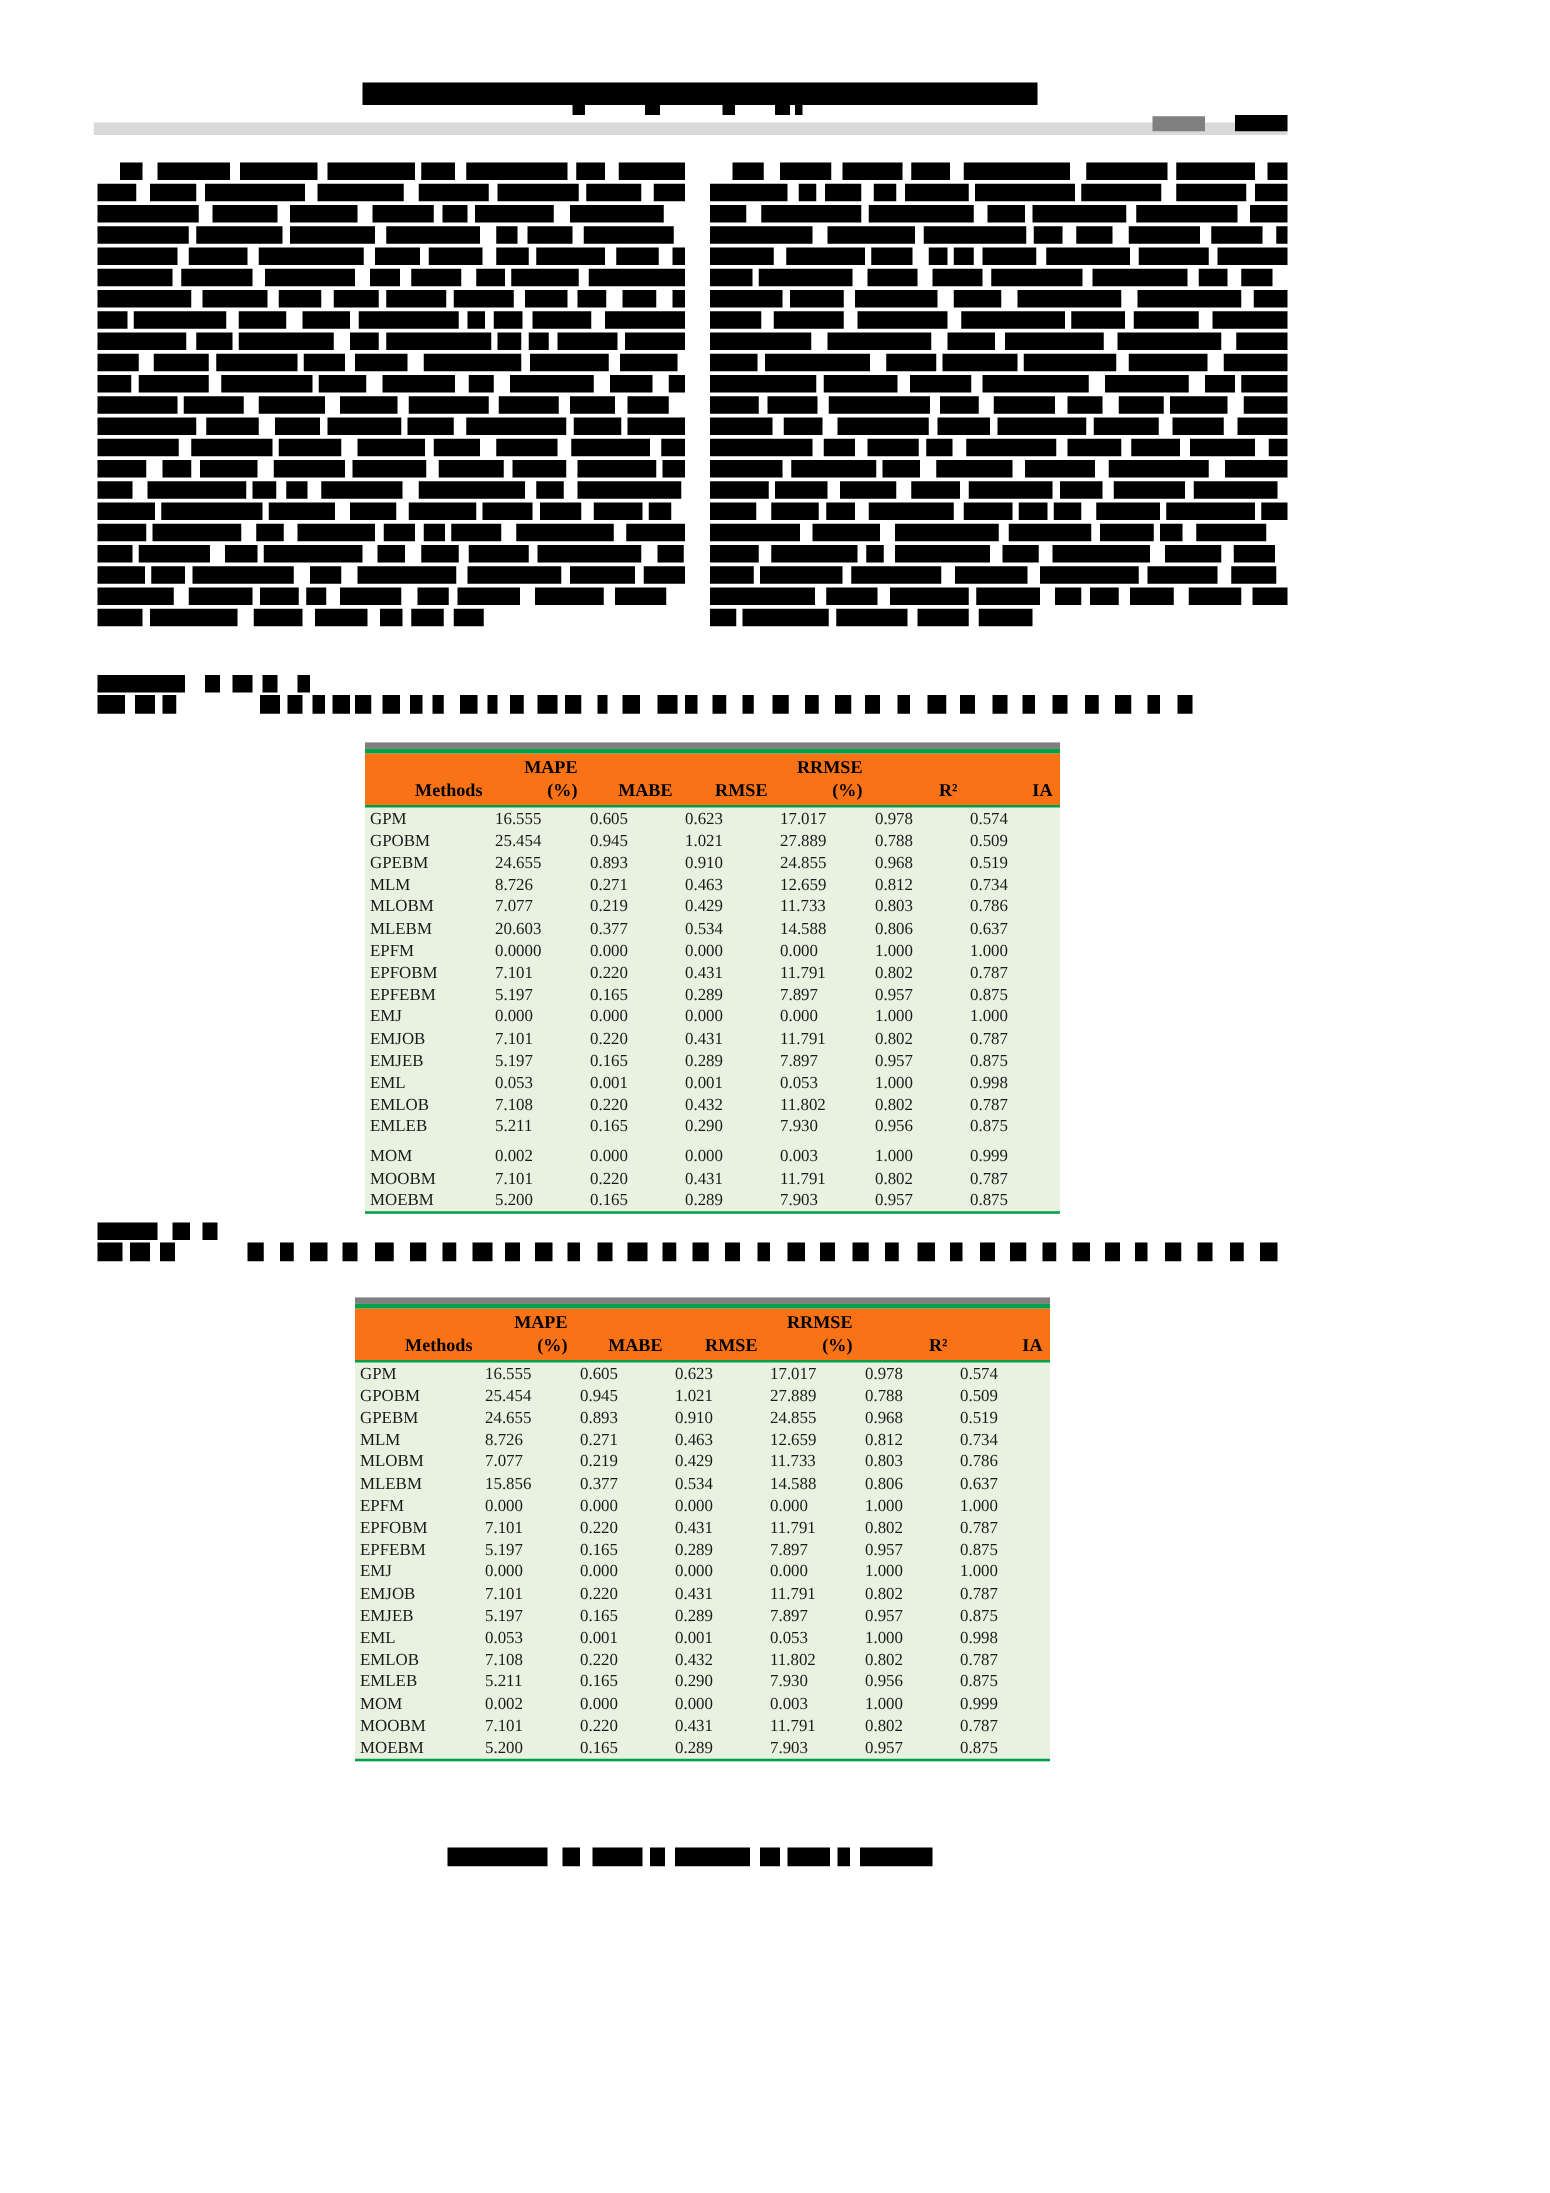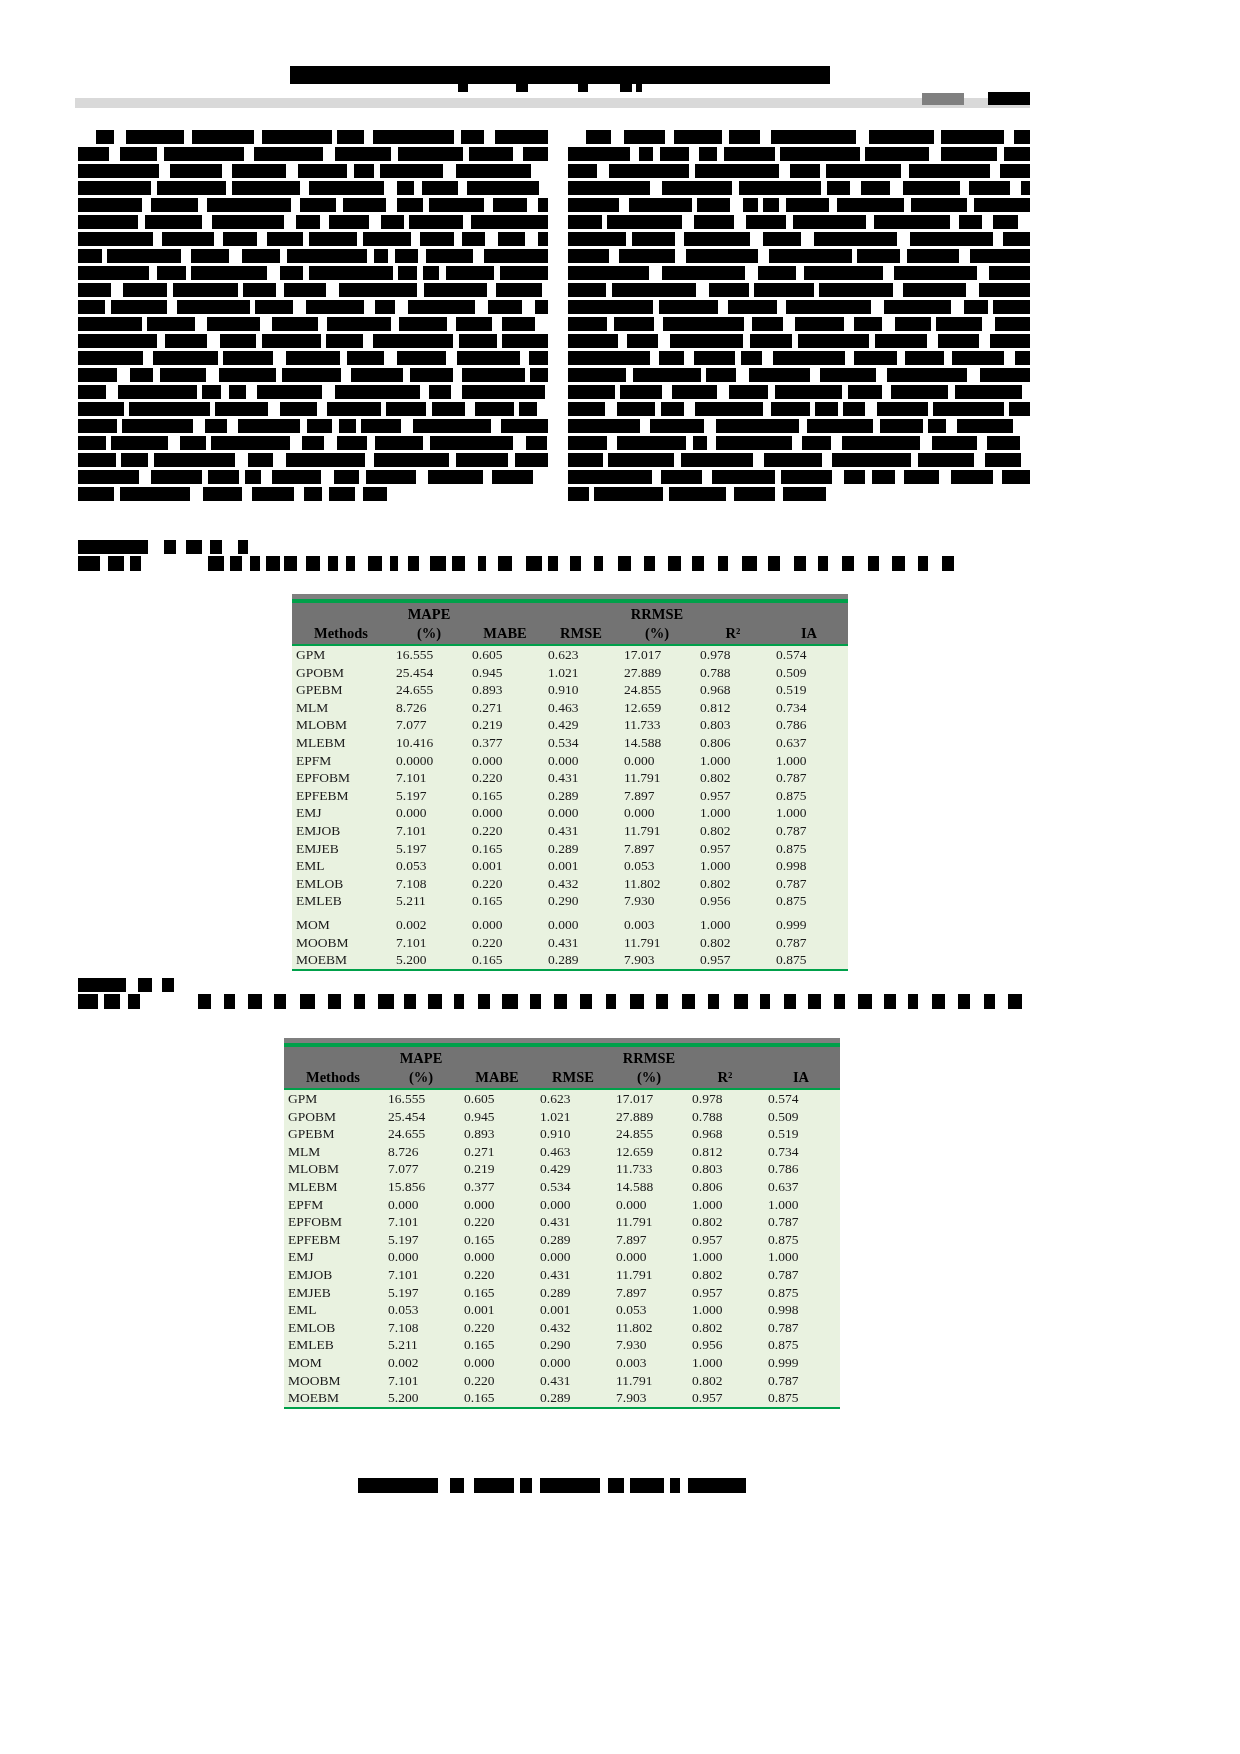--- a/index.html
+++ b/index.html
@@ -25,22 +25,22 @@
   .caption{position:absolute;}
   #caption-1{left:78px;top:540px;width:890px;}
   #caption-2{left:78px;top:978px;width:945px;}
   #footer-block{position:absolute;left:358px;top:1478px;width:400px;}
 
   
   .tbl-wrap{position:absolute;background:#c9c9c9;padding:0;}
   table.data{border-collapse:collapse;background:#e3efd9;font-family:"Liberation Serif",serif;}
   table.data thead tr.grp th,
   table.data thead tr.hdr th{
-    background:#737373;font-weight:bold;font-size:14.5px;color:#000;
-    text-align:center;padding:1px 6px 1px 4px;white-space:nowrap;line-height:17px;
+    background:#f97316;font-weight:bold;font-size:14.5px;color:#000;
+    text-align:right;padding:1px 6px 1px 4px;white-space:nowrap;line-height:17px;
   }
   table.data thead tr.grp th{padding-top:3px;}
   table.data thead tr.hdr th{border-bottom:2px solid #00a04a;padding-bottom:2px;}
   table.data tbody td{
     font-size:13.5px;color:#1a1a1a;padding:0 6px 0 4px;line-height:17.6px;
     white-space:nowrap;background:#e9f2e0;
   }
   table.data tbody tr.gap td{height:6px;line-height:6px;font-size:1px;}
   table.data tbody tr:last-child td{border-bottom:2px solid #00a04a;}
   .topbar{height:4px;background:#00a04a;}
@@ -629,21 +629,21 @@
           <td class="c-meth">MLOBM</td>
           <td class="c-num">7.077</td>
           <td class="c-num">0.219</td>
           <td class="c-num">0.429</td>
           <td class="c-num">11.733</td>
           <td class="c-num">0.803</td>
           <td class="c-num">0.786</td>
         </tr>
         <tr>
           <td class="c-meth">MLEBM</td>
-          <td class="c-num">10.416</td>
+          <td class="c-num">20.603</td>
           <td class="c-num">0.377</td>
           <td class="c-num">0.534</td>
           <td class="c-num">14.588</td>
           <td class="c-num">0.806</td>
           <td class="c-num">0.637</td>
         </tr>
         <tr>
           <td class="c-meth">EPFM</td>
           <td class="c-num">0.0000</td>
           <td class="c-num">0.000</td>

